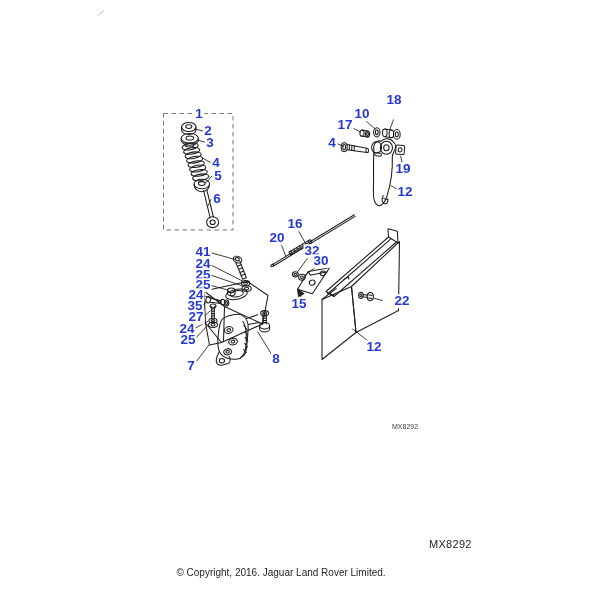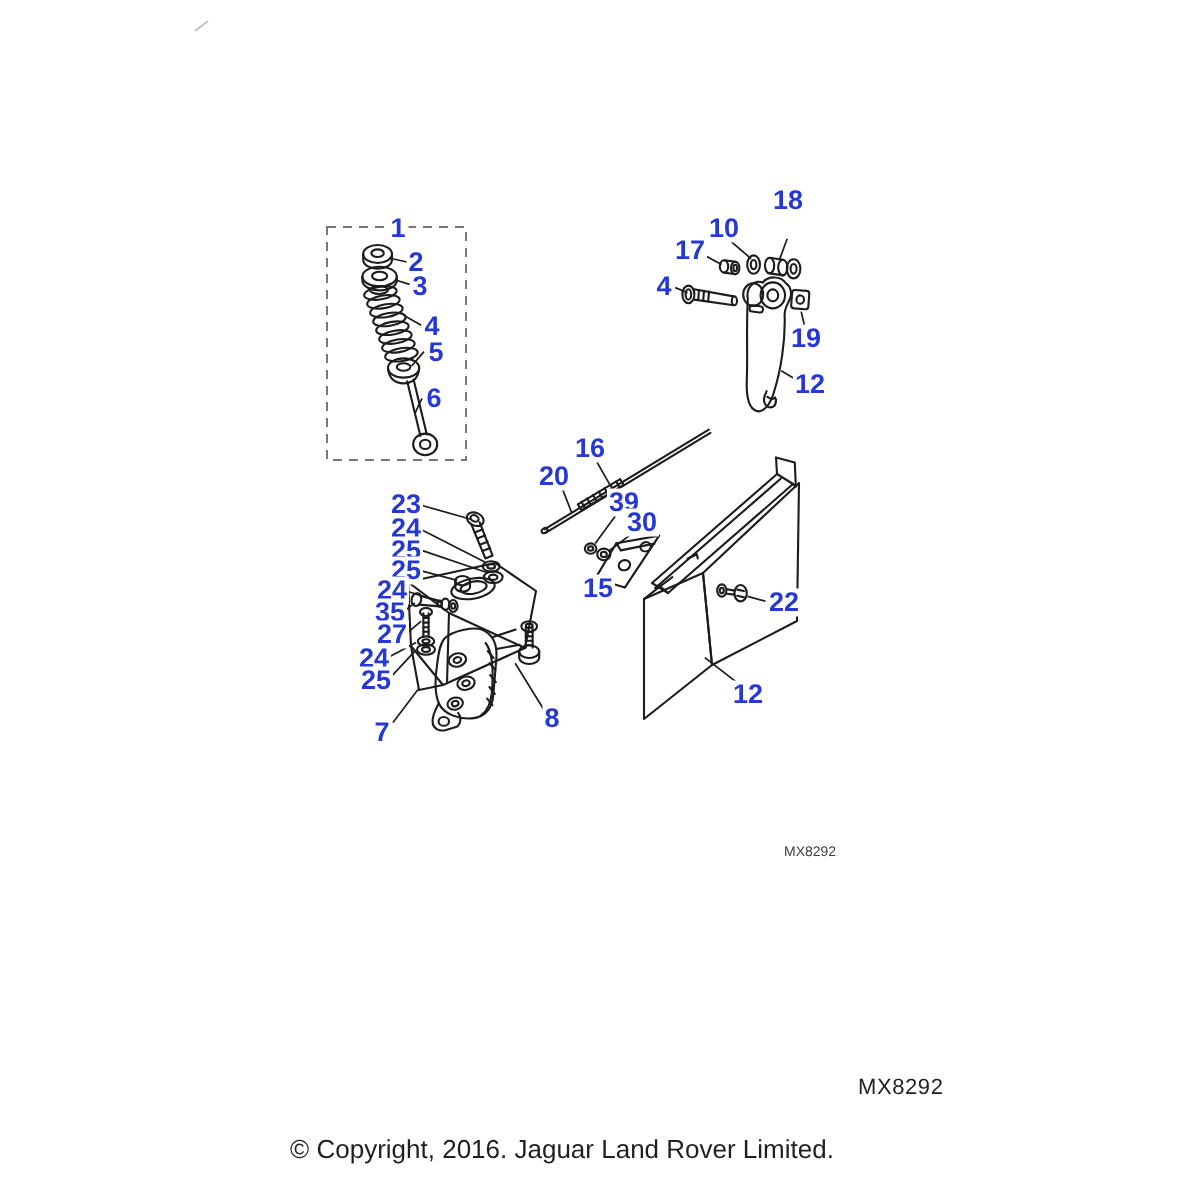--- a/index.html
+++ b/index.html
@@ -5,21 +5,21 @@
   html,body{margin:0;padding:0;background:#ffffff;}
   .canvas{position:relative;width:600px;height:600px;background:#fff;overflow:hidden;
           font-family:"Liberation Sans",sans-serif;}
   svg.art{position:absolute;left:0;top:0;}
   .lineart{stroke:#1c1c1c;fill:none;stroke-width:1.05;stroke-linecap:round;stroke-linejoin:round;}
   .leader{stroke:#1c1c1c;fill:none;stroke-width:0.85;}
   .callout{position:absolute;transform:translate(-50%,-50%);font-weight:bold;font-size:13.5px;
            color:#2638d4;background:#fff;line-height:1;padding:0 1px;}
   .code-small{position:absolute;font-size:7px;color:#3c3c3c;line-height:1;}
   .code-footer{position:absolute;font-size:11px;color:#1f1f1f;letter-spacing:.3px;line-height:1;}
-  .copyright{position:absolute;font-size:13px;color:#1f1f1f;white-space:nowrap;
+  .copyright{position:absolute;font-size:10px;color:#1f1f1f;white-space:nowrap;
              transform:translateX(-50%);line-height:1;}
 </style>
 </head>
 <body>
 
 <div class="canvas">
 
   <svg class="art" width="600" height="600" viewBox="0 0 600 600">
 
     <path d="M97.5,15.5 L104,10.5" stroke="#c4c4c4" fill="none"></path>
@@ -192,33 +192,33 @@
   <div class="callout" style="left:218px;top:176px">5</div>
   <div class="callout" style="left:217px;top:199px">6</div>
   <div class="callout" style="left:362px;top:114px">10</div>
   <div class="callout" style="left:345px;top:125px">17</div>
   <div class="callout" style="left:394px;top:100px">18</div>
   <div class="callout" style="left:332px;top:142.5px">4</div>
   <div class="callout" style="left:403px;top:169px">19</div>
   <div class="callout" style="left:405px;top:192px">12</div>
   <div class="callout" style="left:295px;top:224px">16</div>
   <div class="callout" style="left:277px;top:238px">20</div>
-  <div class="callout" style="left:312px;top:251px">39</div>
+  <div class="callout" style="left:312px;top:251px">32</div>
   <div class="callout" style="left:321px;top:261px">30</div>
-  <div class="callout" style="left:299px;top:294px">15</div>
-  <div class="callout" style="left:203px;top:252px">23</div>
+  <div class="callout" style="left:299px;top:304px">15</div>
+  <div class="callout" style="left:203px;top:252px">41</div>
   <div class="callout" style="left:203px;top:264px">24</div>
   <div class="callout" style="left:203px;top:274.5px">25</div>
   <div class="callout" style="left:203px;top:285px">25</div>
   <div class="callout" style="left:196px;top:295px">24</div>
   <div class="callout" style="left:195px;top:306px">35</div>
   <div class="callout" style="left:196px;top:317px">27</div>
   <div class="callout" style="left:187px;top:329px">24</div>
   <div class="callout" style="left:188px;top:339.5px">25</div>
   <div class="callout" style="left:191px;top:366px">7</div>
   <div class="callout" style="left:276px;top:359px">8</div>
-  <div class="callout" style="left:392px;top:301px">22</div>
+  <div class="callout" style="left:402px;top:301px">22</div>
   <div class="callout" style="left:374px;top:347px">12</div>
 
   <div class="code-small" style="left:392px;top:423px">MX8292</div>
   <div class="code-footer" style="left:429px;top:539px">MX8292</div>
   <div class="copyright" style="left:281px;top:568px">© Copyright, 2016. Jaguar Land Rover Limited.</div>
 </div>
 
 </body></html>

